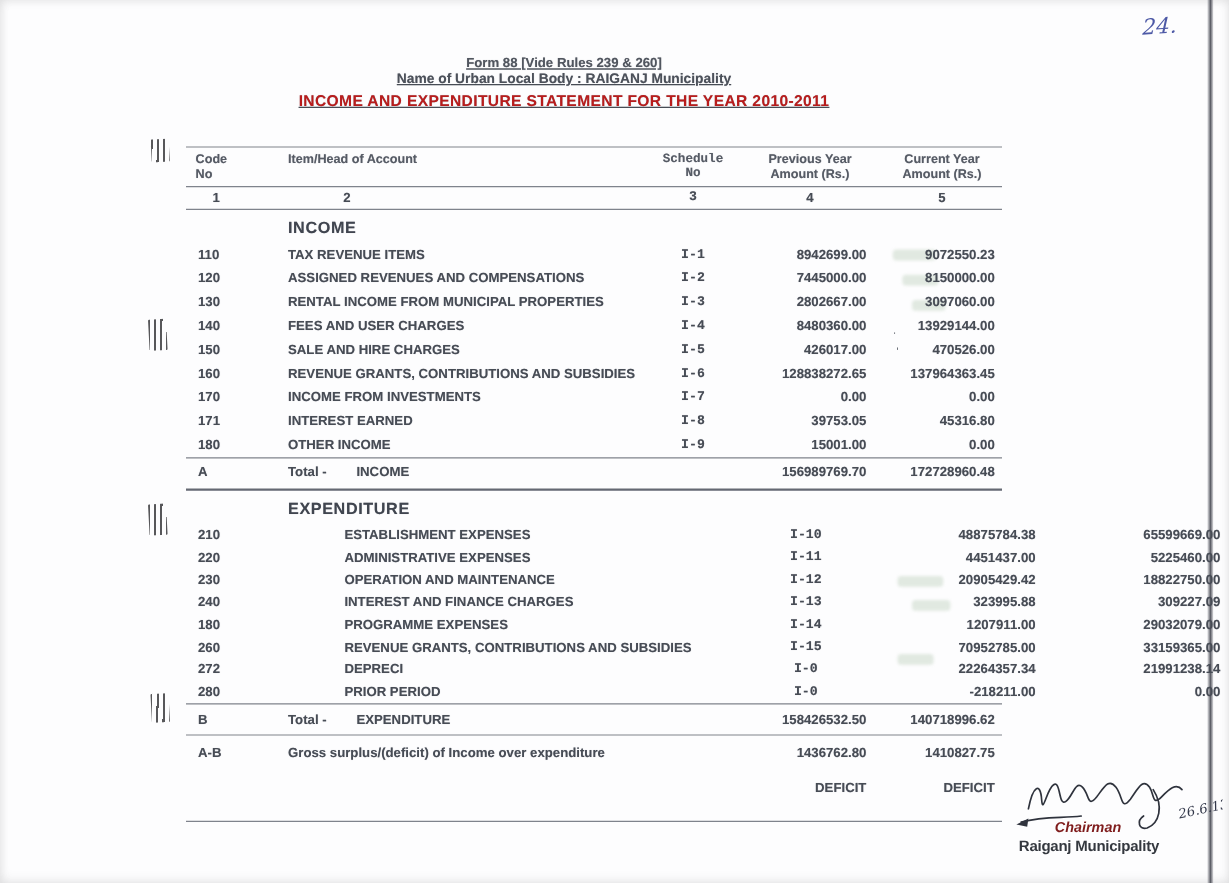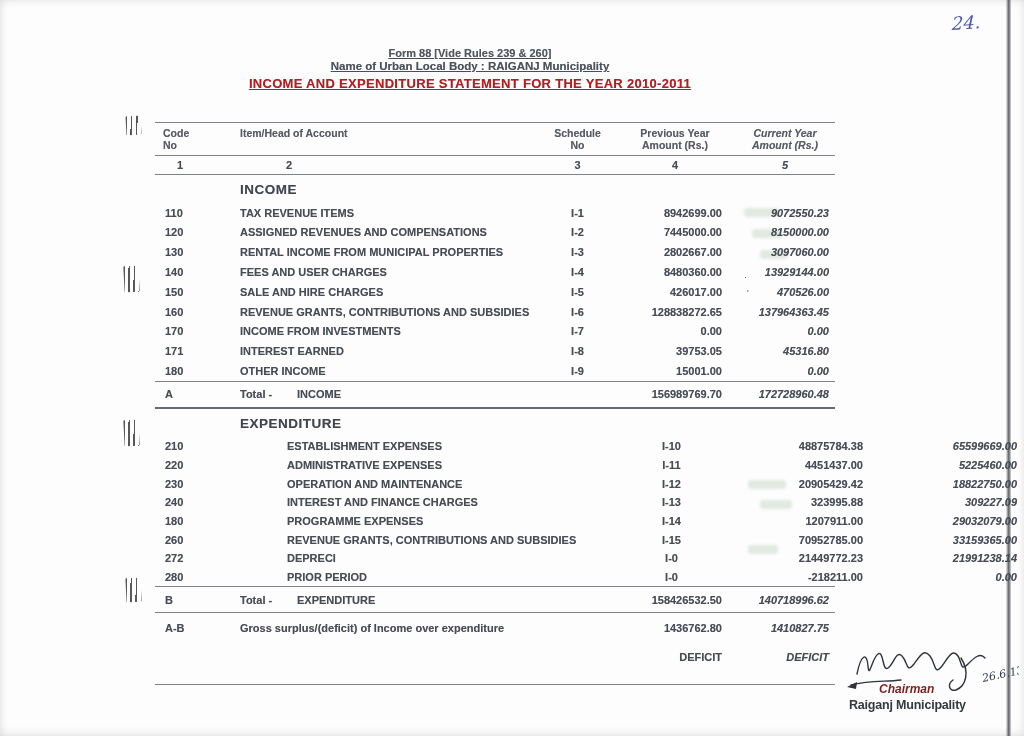--- a/index.html
+++ b/index.html
@@ -44,23 +44,23 @@
   
   .table { position:absolute; left:155px; top:122px; width:680px;
     font-size:11px; font-weight:700; text-shadow:0 0 .6px rgba(71,76,90,.45); }
   .rule { border-top:1.5px solid rgba(78,83,95,.72); height:0; }
   .rule.mid { border-top-width:1.6px; }
   .rule.thick { border-top:2.4px solid rgba(62,67,80,.8); }
 
   .row { display:grid; grid-template-columns:85px 300px 75px 120px 100px; align-items:center; }
   .cell { display:block; }
   .c-code { padding-left:10px; }
-  .c-sched { text-align:center; }
+  .c-sched { text-align:center;font-family:Liberation Mono, monospace; }
   .c-prev { text-align:right; padding-right:13px; }
-  .c-curr { text-align:right; padding-right:6px;font-style:italic; }
+  .c-curr { text-align:right; padding-right:6px; }
 
   .thead { margin:4px 0 3px 0; font-size:10.5px; color:#565b65; align-items:start; }
   .thead .hc { line-height:1.18; }
   .thead .c-code { padding-left:8px; }
   .thead .c-sched, .thead .c-prev, .thead .c-curr { text-align:center; padding-right:0; }
 
   .colnums { margin:3px 0 3px 0; }
   .colnums .c-code { padding-left:22px; }
   .colnums .c-item { padding-left:46px; }
   .colnums .c-prev, .colnums .c-curr { text-align:center; padding-right:0; }
@@ -272,21 +272,21 @@
           <span class="cell c-code">260</span>
           <span class="cell c-item">REVENUE GRANTS, CONTRIBUTIONS AND SUBSIDIES</span>
           <span class="cell c-sched">I-15</span>
           <span class="cell c-prev">70952785.00</span>
           <span class="cell c-curr">33159365.00</span>
         </div>
         <div class="row item-row">
           <span class="cell c-code">272</span>
           <span class="cell c-item">DEPRECI</span>
           <span class="cell c-sched">I-0</span>
-          <span class="cell c-prev">21449772.23</span>
+          <span class="cell c-prev">22264357.34</span>
           <span class="cell c-curr">21991238.14</span>
         </div>
         <div class="row item-row">
           <span class="cell c-code">280</span>
           <span class="cell c-item">PRIOR PERIOD</span>
           <span class="cell c-sched">I-0</span>
           <span class="cell c-prev">-218211.00</span>
           <span class="cell c-curr">0.00</span>
         </div>
       </div>

